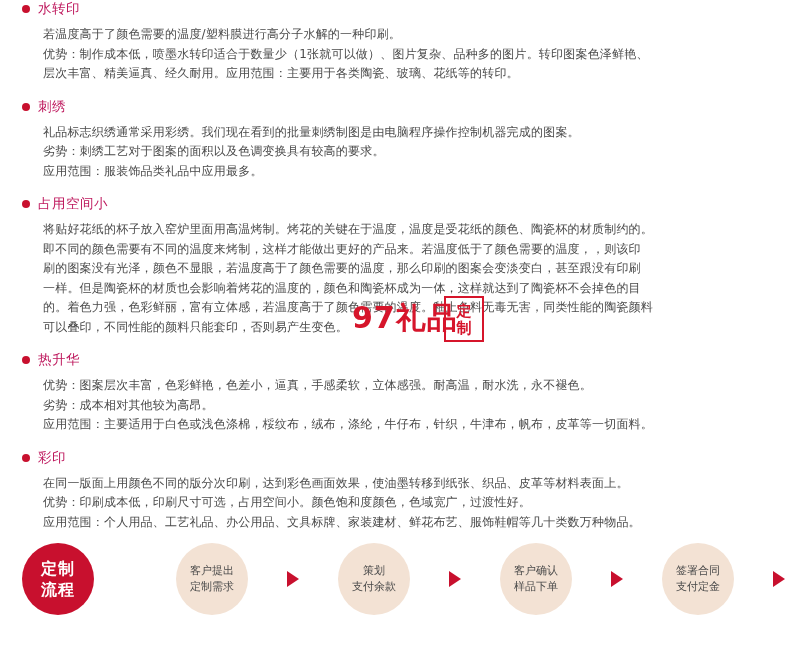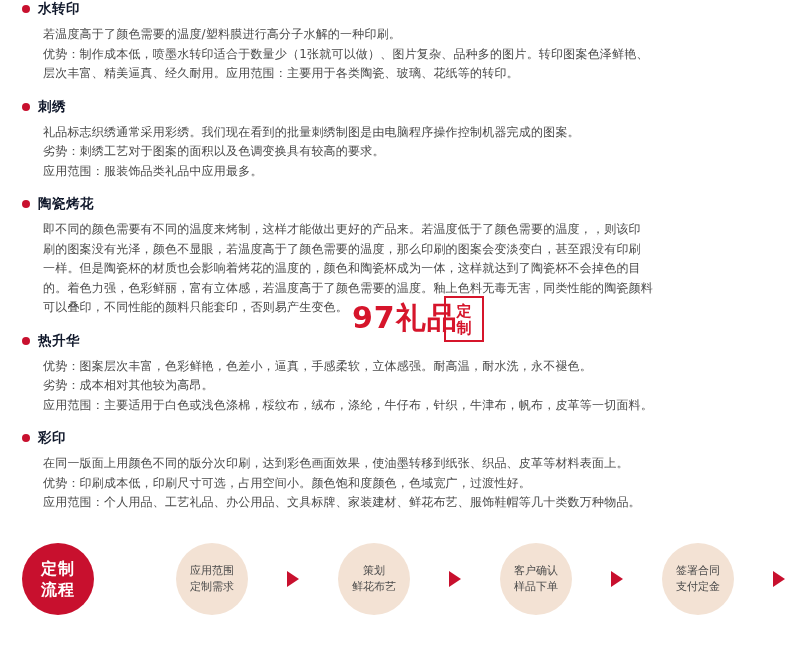--- a/index.html
+++ b/index.html
@@ -33,23 +33,23 @@
   }
   .bullet {
     width: 8px;
     height: 8px;
     border-radius: 50%;
     background: #c8102e;
     margin-right: 8px;
     flex: 0 0 auto;
   }
   .sec-title {
-    color: #0f172a;
+    color: #be185d;
     font-size: 13.5px;
-    font-weight: bold;
+    font-weight: normal;
     letter-spacing: 0.5px;
   }
   .sec-body {
     padding-left: 21px;
   }
   .line {
     font-size: 12px;
     line-height: 19.5px;
     color: #4a4a4a;
     letter-spacing: 0.2px;
@@ -173,23 +173,24 @@
     <div class="sec-body">
       <div class="line">礼品标志织绣通常采用彩绣。我们现在看到的批量刺绣制图是由电脑程序操作控制机器完成的图案。</div>
       <div class="line">劣势：刺绣工艺对于图案的面积以及色调变换具有较高的要求。</div>
       <div class="line">应用范围：服装饰品类礼品中应用最多。</div>
     </div>
   </div>
 
   <div class="section">
     <div class="sec-head">
       <span class="bullet"></span>
-      <span class="sec-title">陶瓷烤花</span>
-    </div>
-    <div class="sec-body">
+      <span class="sec-title">占用空间小</span>
+    </div>
+    <div class="sec-body">
+      <div class="line">将贴好花纸的杯子放入窑炉里面用高温烤制。烤花的关键在于温度，温度是受花纸的颜色、陶瓷杯的材质制约的。</div>
       <div class="line">即不同的颜色需要有不同的温度来烤制，这样才能做出更好的产品来。若温度低于了颜色需要的温度，，则该印</div>
       <div class="line">刷的图案没有光泽，颜色不显眼，若温度高于了颜色需要的温度，那么印刷的图案会变淡变白，甚至跟没有印刷</div>
       <div class="line">一样。但是陶瓷杯的材质也会影响着烤花的温度的，颜色和陶瓷杯成为一体，这样就达到了陶瓷杯不会掉色的目</div>
       <div class="line">的。着色力强，色彩鲜丽，富有立体感，若温度高于了颜色需要的温度。釉上色料无毒无害，同类性能的陶瓷颜料</div>
       <div class="line">可以叠印，不同性能的颜料只能套印，否则易产生变色。</div>
     </div>
   </div>
 
   <div class="section">
     <div class="sec-head">
@@ -224,28 +225,28 @@
   </div>
 
   <div class="flow">
     <div class="flow-badge">
       <span>定制</span>
       <span>流程</span>
     </div>
     <div class="spacer"></div>
 
     <div class="flow-step">
-      <span>应用范围</span>
+      <span>客户提出</span>
       <span>定制需求</span>
     </div>
     <div class="arrow"></div>
 
     <div class="flow-step">
       <span>策划</span>
-      <span>鲜花布艺</span>
+      <span>支付余款</span>
     </div>
     <div class="arrow"></div>
 
     <div class="flow-step">
       <span>客户确认</span>
       <span>样品下单</span>
     </div>
     <div class="arrow"></div>
 
     <div class="flow-step">

